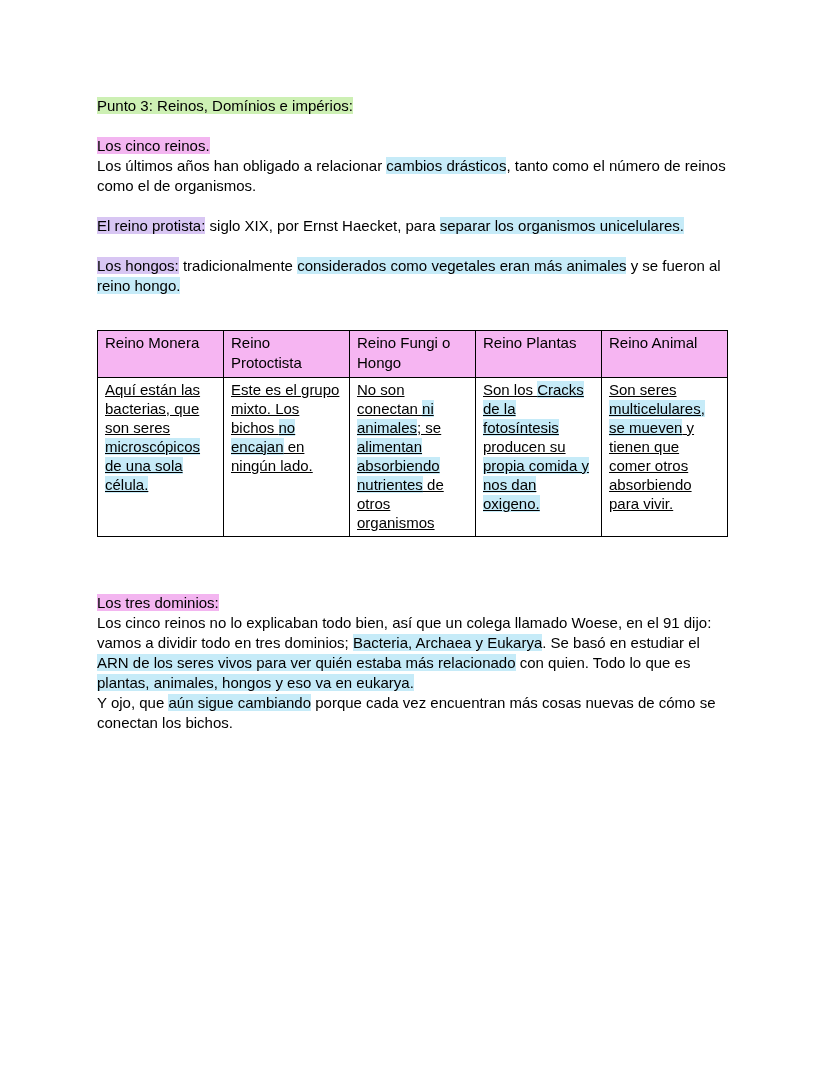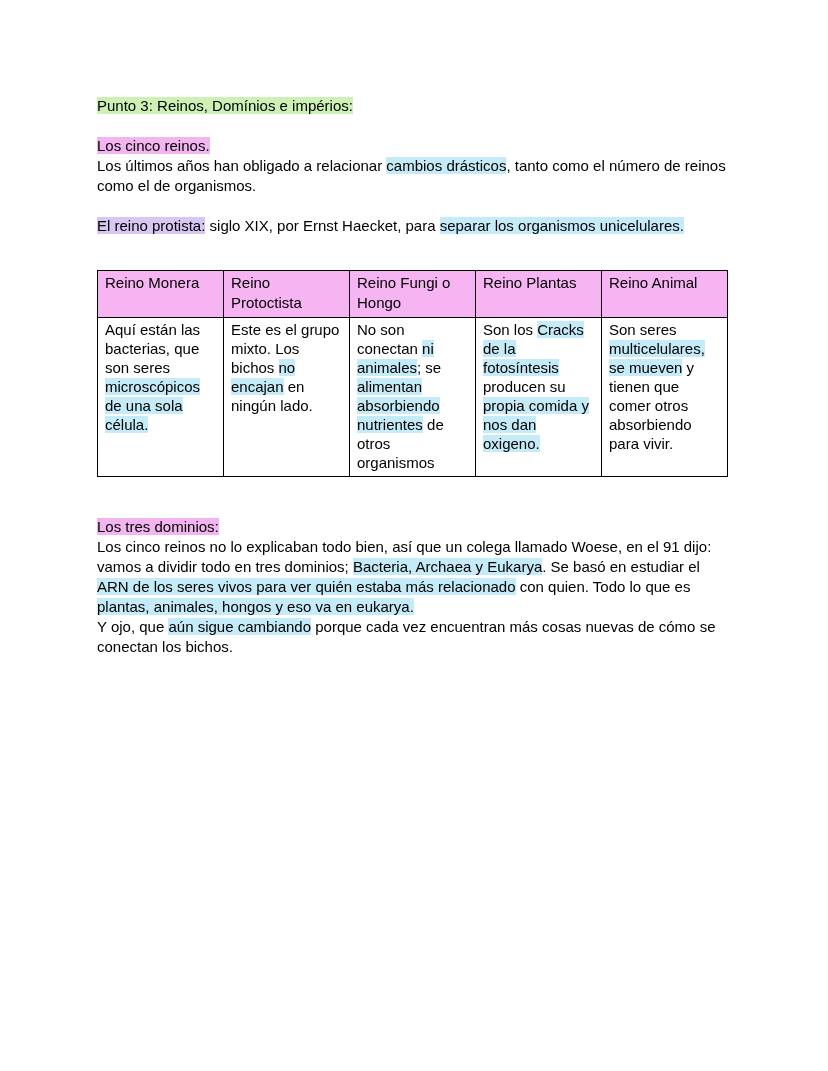--- a/index.html
+++ b/index.html
@@ -27,55 +27,57 @@
   .hl-green  { background-color: var(--green); }
   .hl-pink   { background-color: var(--pink); }
   .hl-purple { background-color: var(--purple); }
   .hl-cyan   { background-color: var(--cyan); }
 
   table.reinos-table {
     width: 631px;
     border-collapse: collapse;
     table-layout: fixed;
     margin-top: 34px;
-    margin-bottom: 40px;
+    margin-bottom: 56px;
   }
   table.reinos-table th,
   table.reinos-table td {
     border: 1.5px solid var(--table_border, #000);
     vertical-align: top;
     text-align: left;
     padding: 2px 7px 4px 7px;
     overflow: hidden;
   }
   table.reinos-table th {
     background-color: var(--header_pink);
     font-weight: normal;
     height: 40px;
     line-height: 20px;
   }
   table.reinos-table td {
     height: 134px;
     line-height: 19px;
     background: #ffffff;
+    text-decoration: underline;
   }
 </style>
 </head>
 <body>
 
 <div class="page">
 
   <p class="block gap"><span class="hl-green">Punto 3: Reinos, Domínios e impérios:</span></p>
 
   <p class="block"><span class="hl-pink">Los cinco reinos.</span></p>
   <p class="block gap"><span>Los últimos años han obligado a relacionar </span><span class="hl-cyan">cambios drásticos</span><span>, tanto como el número de reinos como el de organismos.</span></p>
 
   <p class="block gap"><span class="hl-purple">El reino protista:</span><span> siglo XIX, por Ernst Haecket, para </span><span class="hl-cyan">separar los organismos unicelulares.</span></p>
 
 
+  <p class="block"><span class="hl-purple">Los hongos:</span><span> tradicionalmente </span><span class="hl-cyan">considerados como vegetales eran más animales</span><span> y se fueron al </span><span class="hl-cyan">reino hongo.</span></p>
 
   <table class="reinos-table">
     <thead>
       <tr>
         <th>Reino Monera</th>
         <th>Reino Protoctista</th>
         <th>Reino Fungi o Hongo</th>
         <th>Reino Plantas</th>
         <th>Reino Animal</th>
       </tr>

